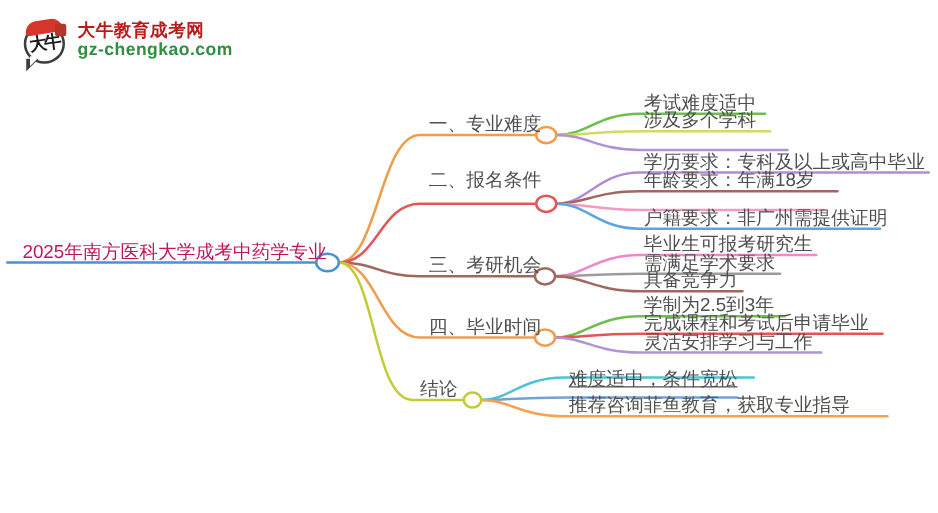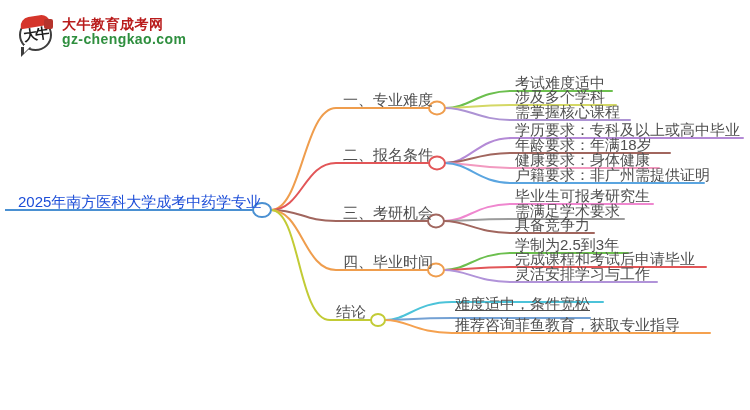--- a/index.html
+++ b/index.html
@@ -10,21 +10,21 @@
   }
   .stage{position:absolute;inset:0;width:750px;height:410px;}
   svg.connectors{position:absolute;left:0;top:0;}
 
   
   .node{
     position:absolute;white-space:nowrap;
     font-size:15px;line-height:16px;color:#4f4f4f;
     letter-spacing:0;
   }
-  .node.root{color:#1d4ed8;}
+  .node.root{color:#be185d;}
 
   
   .logo{position:absolute;left:19px;top:16px;display:flex;align-items:flex-start;gap:10px;text-decoration:none;cursor:pointer;}
   .logo-bubble{
     position:relative;width:33px;height:32px;margin-top:3px;
     background:#fff;border:2px solid #3d3d3d;border-radius:50%;
     box-sizing:border-box;flex:none;
   }
   .logo-arc{
     position:absolute;left:-1px;top:-5px;width:30px;height:11px;
@@ -129,32 +129,30 @@
     </span>
     <span class="logo-text">
       <span class="logo-title">大牛教育成考网</span>
       <span class="logo-domain">gz-chengkao.com</span>
     </span>
   </a>
 
   <div class="node root" style="left:18px;top:194px;">2025年南方医科大学成考中药学专业</div>
 
   <div class="node" style="left:343px;top:92px;">一、专业难度</div>
-  <div class="node" style="left:343px;top:147px;">二、报名条件</div>
+  <div class="node" style="left:343px;top:137px;">二、报名条件</div>
   <div class="node" style="left:343px;top:205px;">三、考研机会</div>
   <div class="node" style="left:343px;top:254px;">四、毕业时间</div>
   <div class="node" style="left:336px;top:304px;">结论</div>
 
   <div class="node" style="left:515px;top:75px;">考试难度适中</div>
   <div class="node" style="left:515px;top:89px;">涉及多个学科</div>
-  <div class="node" style="left:515px;top:104px;">需掌握核心课程</div>
 
   <div class="node" style="left:515px;top:122px;">学历要求：专科及以上或高中毕业</div>
   <div class="node" style="left:515px;top:137px;">年龄要求：年满18岁</div>
-  <div class="node" style="left:515px;top:152px;">健康要求：身体健康</div>
   <div class="node" style="left:515px;top:167px;">户籍要求：非广州需提供证明</div>
 
   <div class="node" style="left:515px;top:188px;">毕业生可报考研究生</div>
   <div class="node" style="left:515px;top:203px;">需满足学术要求</div>
   <div class="node" style="left:515px;top:217px;">具备竞争力</div>
 
   <div class="node" style="left:515px;top:237px;">学制为2.5到3年</div>
   <div class="node" style="left:515px;top:251px;">完成课程和考试后申请毕业</div>
   <div class="node" style="left:515px;top:266px;">灵活安排学习与工作</div>
 

